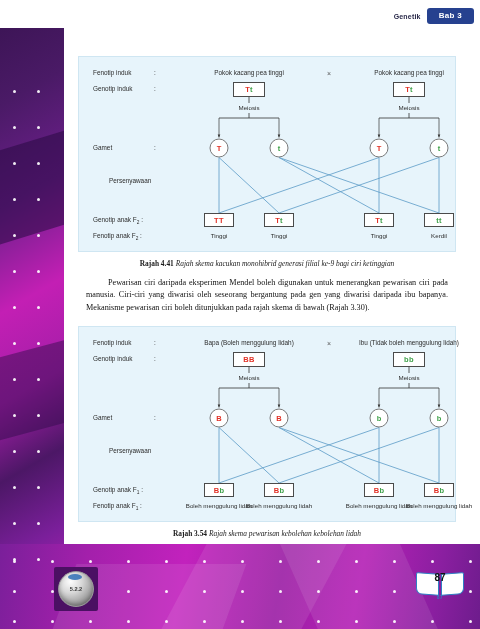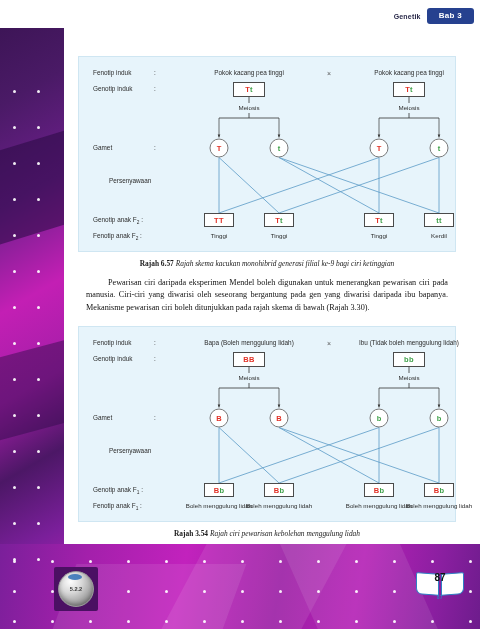--- a/index.html
+++ b/index.html
@@ -352,21 +352,21 @@
       <div class="fbox" style="left: 360px; top: 156px;">
         <span class="allele-r">t</span>
         <span class="allele-r">t</span>
       </div>
       <div class="fpheno" style="left: 140px; top: 175px;">Tinggi</div>
       <div class="fpheno" style="left: 200px; top: 175px;">Tinggi</div>
       <div class="fpheno" style="left: 300px; top: 175px;">Tinggi</div>
       <div class="fpheno" style="left: 360px; top: 175px;">Kerdil</div>
     </div>
   <div class="caption">
-    <b>Rajah 6.57</b>
+    <b>Rajah 4.41</b>
     <i>Rajah skema kacukan monohibrid generasi filial ke-9 bagi ciri ketinggian</i>
   </div>
 
   <p class="para">Pewarisan ciri daripada eksperimen Mendel boleh digunakan untuk menerangkan pewarisan ciri pada manusia. Ciri-ciri yang diwarisi oleh seseorang bergantung pada gen yang diwarisi daripada ibu bapanya. Mekanisme pewarisan ciri boleh ditunjukkan pada rajah skema di bawah (Rajah 3.30).</p>
 
   <div class="panel" id="panel2">
     <svg class="wires" id="wires2">
         <line x1="170" y1="40" x2="170" y2="46" stroke="#333" stroke-width="0.8"></line>
         <line x1="330" y1="40" x2="330" y2="46" stroke="#333" stroke-width="0.8"></line>
         <line x1="170" y1="56" x2="170" y2="61" stroke="#333" stroke-width="0.8"></line>
@@ -440,21 +440,21 @@
         <span class="allele-d">B</span>
         <span class="allele-r">b</span>
       </div>
       <div class="fpheno" style="left: 140px; top: 175px;">Boleh menggulung lidah</div>
       <div class="fpheno" style="left: 200px; top: 175px;">Boleh menggulung lidah</div>
       <div class="fpheno" style="left: 300px; top: 175px;">Boleh menggulung lidah</div>
       <div class="fpheno" style="left: 360px; top: 175px;">Boleh menggulung lidah</div>
     </div>
   <div class="caption">
     <b>Rajah 3.54</b>
-    <i>Rajah ciri pewarisan kebolehan menggulung lidah</i>
+    <i>Rajah skema pewarisan kebolehan kebolehan lidah</i>
   </div>
 </div>
 
 <div class="ls-badge">
   <div class="ls-coin">5.2.2</div>
 </div>
 
 <div class="pagenum">
   <div class="book">
     <div class="book-page book-left"></div>

